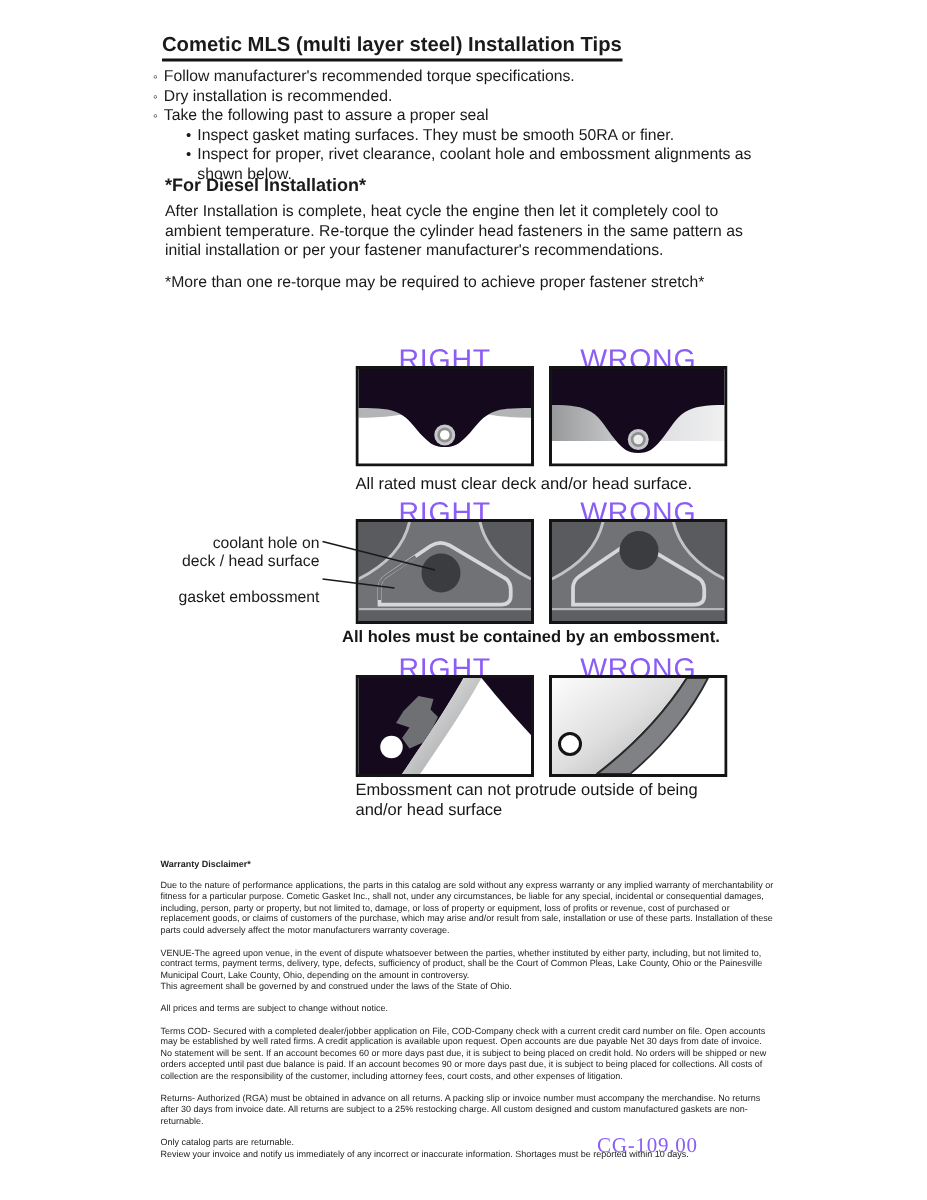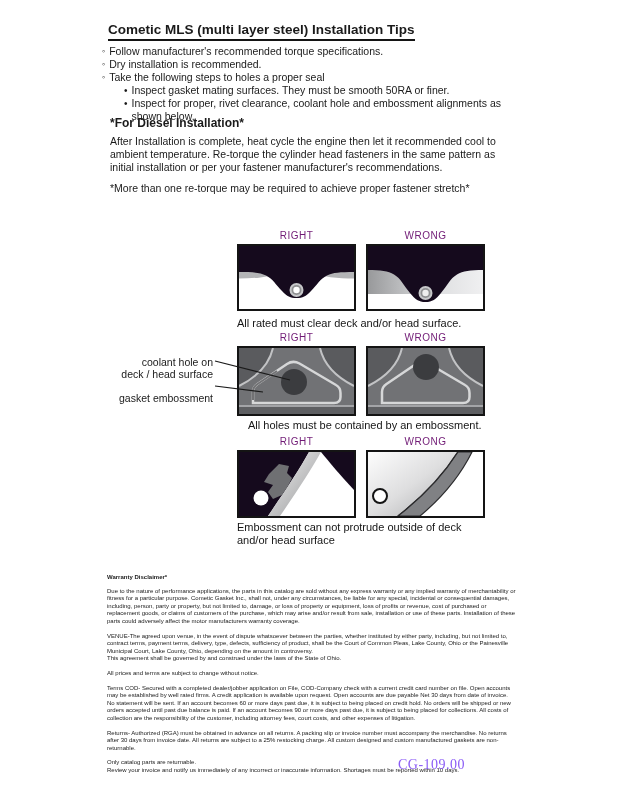--- a/index.html
+++ b/index.html
@@ -18,21 +18,21 @@
   .b-item{display:flex;gap:4px;}
   .b-marker{font-size:9px;line-height:13px;flex:0 0 auto;}
   .sub{margin-left:22px;}
   .sub .b-marker{font-size:10px;}
   .diesel{position:absolute;left:110px;top:117px;width:404px;font-size:10.5px;line-height:13px;}
   .diesel-h{font-size:12px;font-weight:bold;margin-bottom:5px;}
   .diesel p{margin:0 0 8px 0;}
   .diagrams{position:absolute;left:100px;top:230px;width:420px;height:318px;}
   .dg-h{
     position:absolute;width:119px;text-align:center;
-    font-size:10px;letter-spacing:0.5px;color:#701a75;
+    font-size:19px;letter-spacing:0.5px;color:#8b5cf6;
   }
   .panel{position:absolute;width:119px;}
   .caption{position:absolute;font-size:11px;line-height:12.5px;color:#161616;}
   .dg-label{position:absolute;width:113px;text-align:right;font-size:10.5px;line-height:12px;margin-top:12px;}
   .leader{position:absolute;left:0;top:0;pointer-events:none;}
   .warranty{position:absolute;left:107px;top:574px;width:409px;font-size:6px;line-height:7.6px;color:#222;}
   .warranty .wh{font-weight:bold;margin-bottom:6px;}
   .warranty .blk{margin-bottom:7px;}
   .code{position:absolute;left:398px;top:757px;font-size:14px;letter-spacing:0.5px;color:#8b5cf6;font-family:Liberation Serif, serif;}
 </style>
@@ -47,35 +47,35 @@
     <div class="b-item">
       <span class="b-marker">◦</span>
       <span>Follow manufacturer's recommended torque specifications.</span>
     </div>
     <div class="b-item">
       <span class="b-marker">◦</span>
       <span>Dry installation is recommended.</span>
     </div>
     <div class="b-item">
       <span class="b-marker">◦</span>
-      <span>Take the following steps to holes a proper seal</span>
+      <span>Take the following past to assure a proper seal</span>
     </div>
     <div class="b-item sub">
       <span class="b-marker">•</span>
       <span>Inspect gasket mating surfaces.  They must be smooth 50RA or finer.</span>
     </div>
     <div class="b-item sub">
       <span class="b-marker">•</span>
       <span>Inspect for proper, rivet clearance, coolant hole and embossment alignments as shown below.</span>
     </div>
   </div>
 
   <div class="diesel">
     <div class="diesel-h">*For Diesel Installation*</div>
-    <p>After Installation is complete, heat cycle the engine then let it recommended cool to ambient temperature. Re-torque the cylinder head fasteners in the same pattern as initial installation or per your fastener manufacturer's recommendations.</p>
+    <p>After Installation is complete, heat cycle the engine then let it completely cool to ambient temperature. Re-torque the cylinder head fasteners in the same pattern as initial installation or per your fastener manufacturer's recommendations.</p>
     <p>*More than one re-torque may be required to achieve proper fastener stretch*</p>
   </div>
 
   <div class="diagrams">
 
     <div class="dg-h" style="left:137px;top:0;">RIGHT</div>
     <div class="dg-h" style="left:266px;top:0;">WRONG</div>
 
     <svg class="panel" style="left:137px;top:14px;" width="119" height="67" viewBox="0 0 119 67">
       <rect x="2" y="2" width="115" height="63" fill="#ffffff"></rect>
@@ -141,21 +141,21 @@
       <path d="M16,57 L16,46 Q16,41 20.5,38 L50,18 Q56,14 62.5,17.5 L99,39 Q103.5,41.5 103.5,47 L103.5,51 Q103.5,57 97,57 Z" stroke="#d6d7d8" stroke-width="2.5" fill="none"></path>
       <circle cx="60" cy="21" r="13" fill="#3b3c3f"></circle>
       <rect x="1" y="1" width="117" height="68" fill="none" stroke="#141414" stroke-width="2"></rect>
     </svg>
 
     <svg class="leader" width="280" height="200" viewBox="0 0 280 200">
       <line x1="115" y1="131" x2="190" y2="150" stroke="#1a1a1a" stroke-width="1.1"></line>
       <line x1="115" y1="156" x2="163" y2="162" stroke="#1a1a1a" stroke-width="1.1"></line>
     </svg>
 
-    <div class="caption" style="left:148px;top:189px;width:280px;">All holes must be contained by an embossment.</div>
+    <div class="caption" style="left:128px;top:189px;width:280px;font-weight:bold;">All holes must be contained by an embossment.</div>
 
     <div class="dg-h" style="left:137px;top:206px;">RIGHT</div>
     <div class="dg-h" style="left:266px;top:206px;">WRONG</div>
 
     <svg class="panel" style="left:137px;top:220px;" width="119" height="68" viewBox="0 0 119 68">
       <defs>
         <linearGradient id="g3" x1="0" y1="0" x2="1" y2="1">
           <stop offset="0" stop-color="#f5f5f5"></stop>
             <stop offset="1" stop-color="#939496"></stop>
         </linearGradient>
@@ -179,21 +179,21 @@
       </defs>
       <rect x="2" y="2" width="115" height="64" fill="#ffffff"></rect>
       <path d="M2,2 H92 C78,24 58,46 32,66 L2,66 Z" fill="url(#g4)"></path>
       <path d="M92,2 C78,24 58,46 32,66" stroke="#2a2a2c" stroke-width="1.5" fill="none"></path>
       <path d="M92,2 L106,2 C96,22 78,46 54,66 L32,66 C58,46 78,24 92,2 Z" fill="#808184" stroke="#2a2a2c" stroke-width="1.2"></path>
       <circle cx="14" cy="46" r="7" fill="#ffffff" stroke="#141414" stroke-width="2"></circle>
       <rect x="1" y="1" width="117" height="66" fill="none" stroke="#141414" stroke-width="2"></rect>
     </svg>
 
     <div class="caption" style="left:137px;top:291px;width:260px;">
-      <div>Embossment can not protrude outside of deck</div>
+      <div>Embossment can not protrude outside of being</div>
       <div>and/or head surface</div>
     </div>
   </div>
 
   <div class="warranty">
     <div class="wh">Warranty Disclaimer*</div>
     <div class="blk">Due to the nature of performance applications, the parts in this catalog are sold without any express warranty or any implied warranty of merchantability or fitness for a particular purpose.  Cometic Gasket Inc., shall not, under any circumstances, be liable for any special, incidental or consequential damages, including, person, party or property, but not limited to, damage, or loss of property or equipment, loss of profits or revenue, cost of purchased or replacement goods, or claims of customers of the purchase, which may arise and/or result from sale, installation or use of these parts.  Installation of these parts could adversely affect the motor manufacturers warranty coverage.</div>
     <div class="blk">
       <div>VENUE-The agreed upon venue, in the event of dispute whatsoever between the parties, whether instituted by either party, including, but not limited to, contract terms, payment terms, delivery, type, defects, sufficiency of product, shall be the Court of Common Pleas, Lake County, Ohio or the Painesville Municipal Court, Lake County, Ohio, depending on the amount in controversy.</div>
       <div>This agreement shall be governed by and construed under the laws of the State of Ohio.</div>

